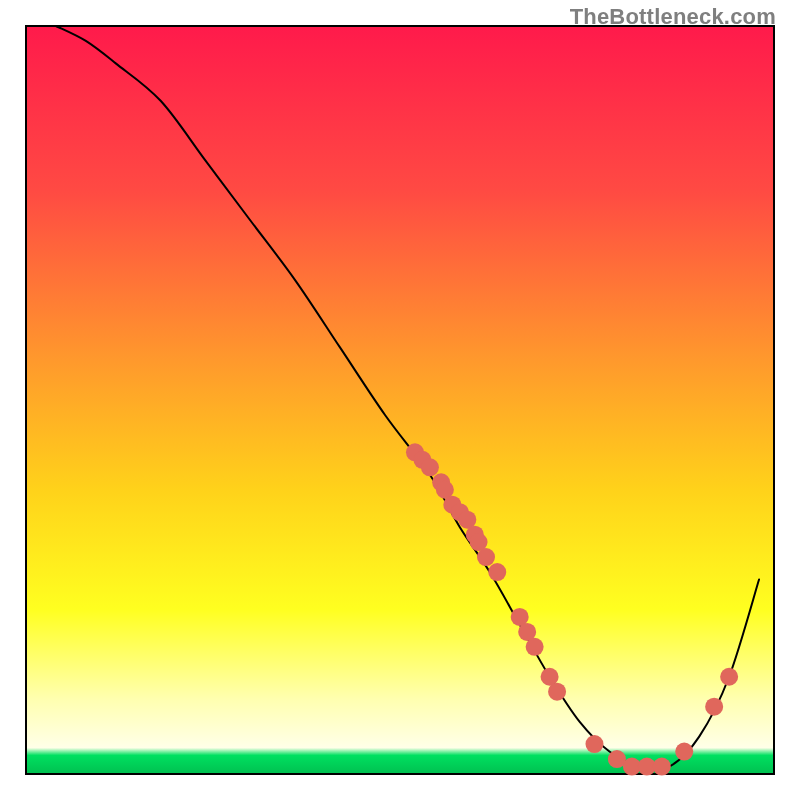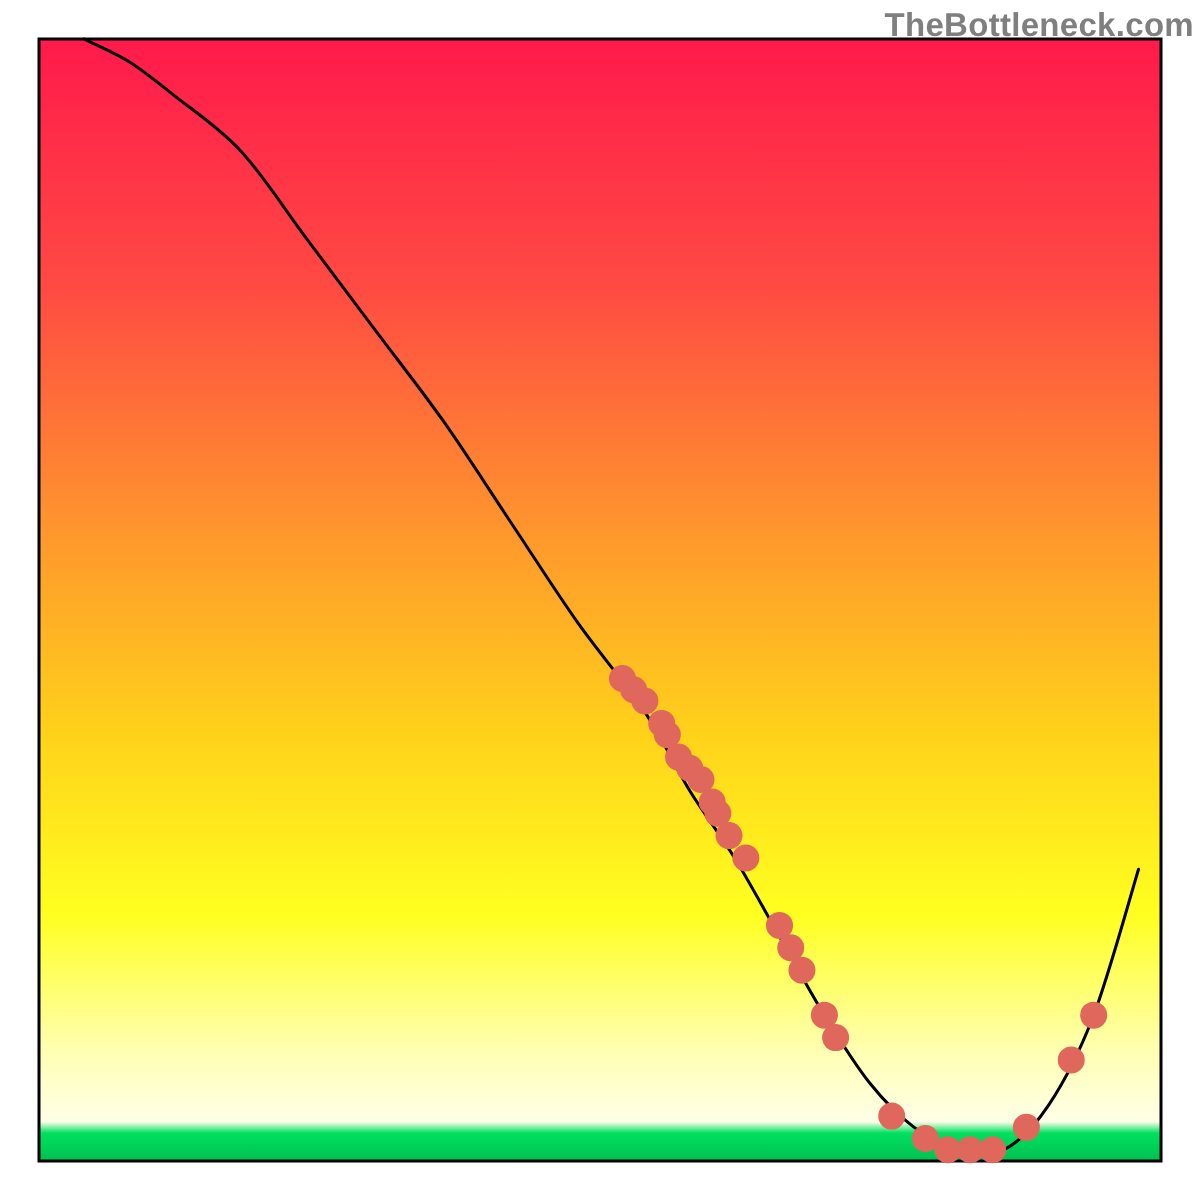--- a/index.html
+++ b/index.html
@@ -11,21 +11,21 @@
     overflow: hidden;
   }
   .frame {
     position: relative;
     width: 800px;
     height: 800px;
   }
   .watermark {
     position: absolute;
     top: 4px;
-    right: 4px;
+    right: 24px;
     font: 600 22px Arial, Helvetica, sans-serif;
     color: #7f7f7f;
     letter-spacing: 0.2px;
   }
   svg {
     display: block;
     position: absolute;
     top: 0;
     left: 0;
   }

